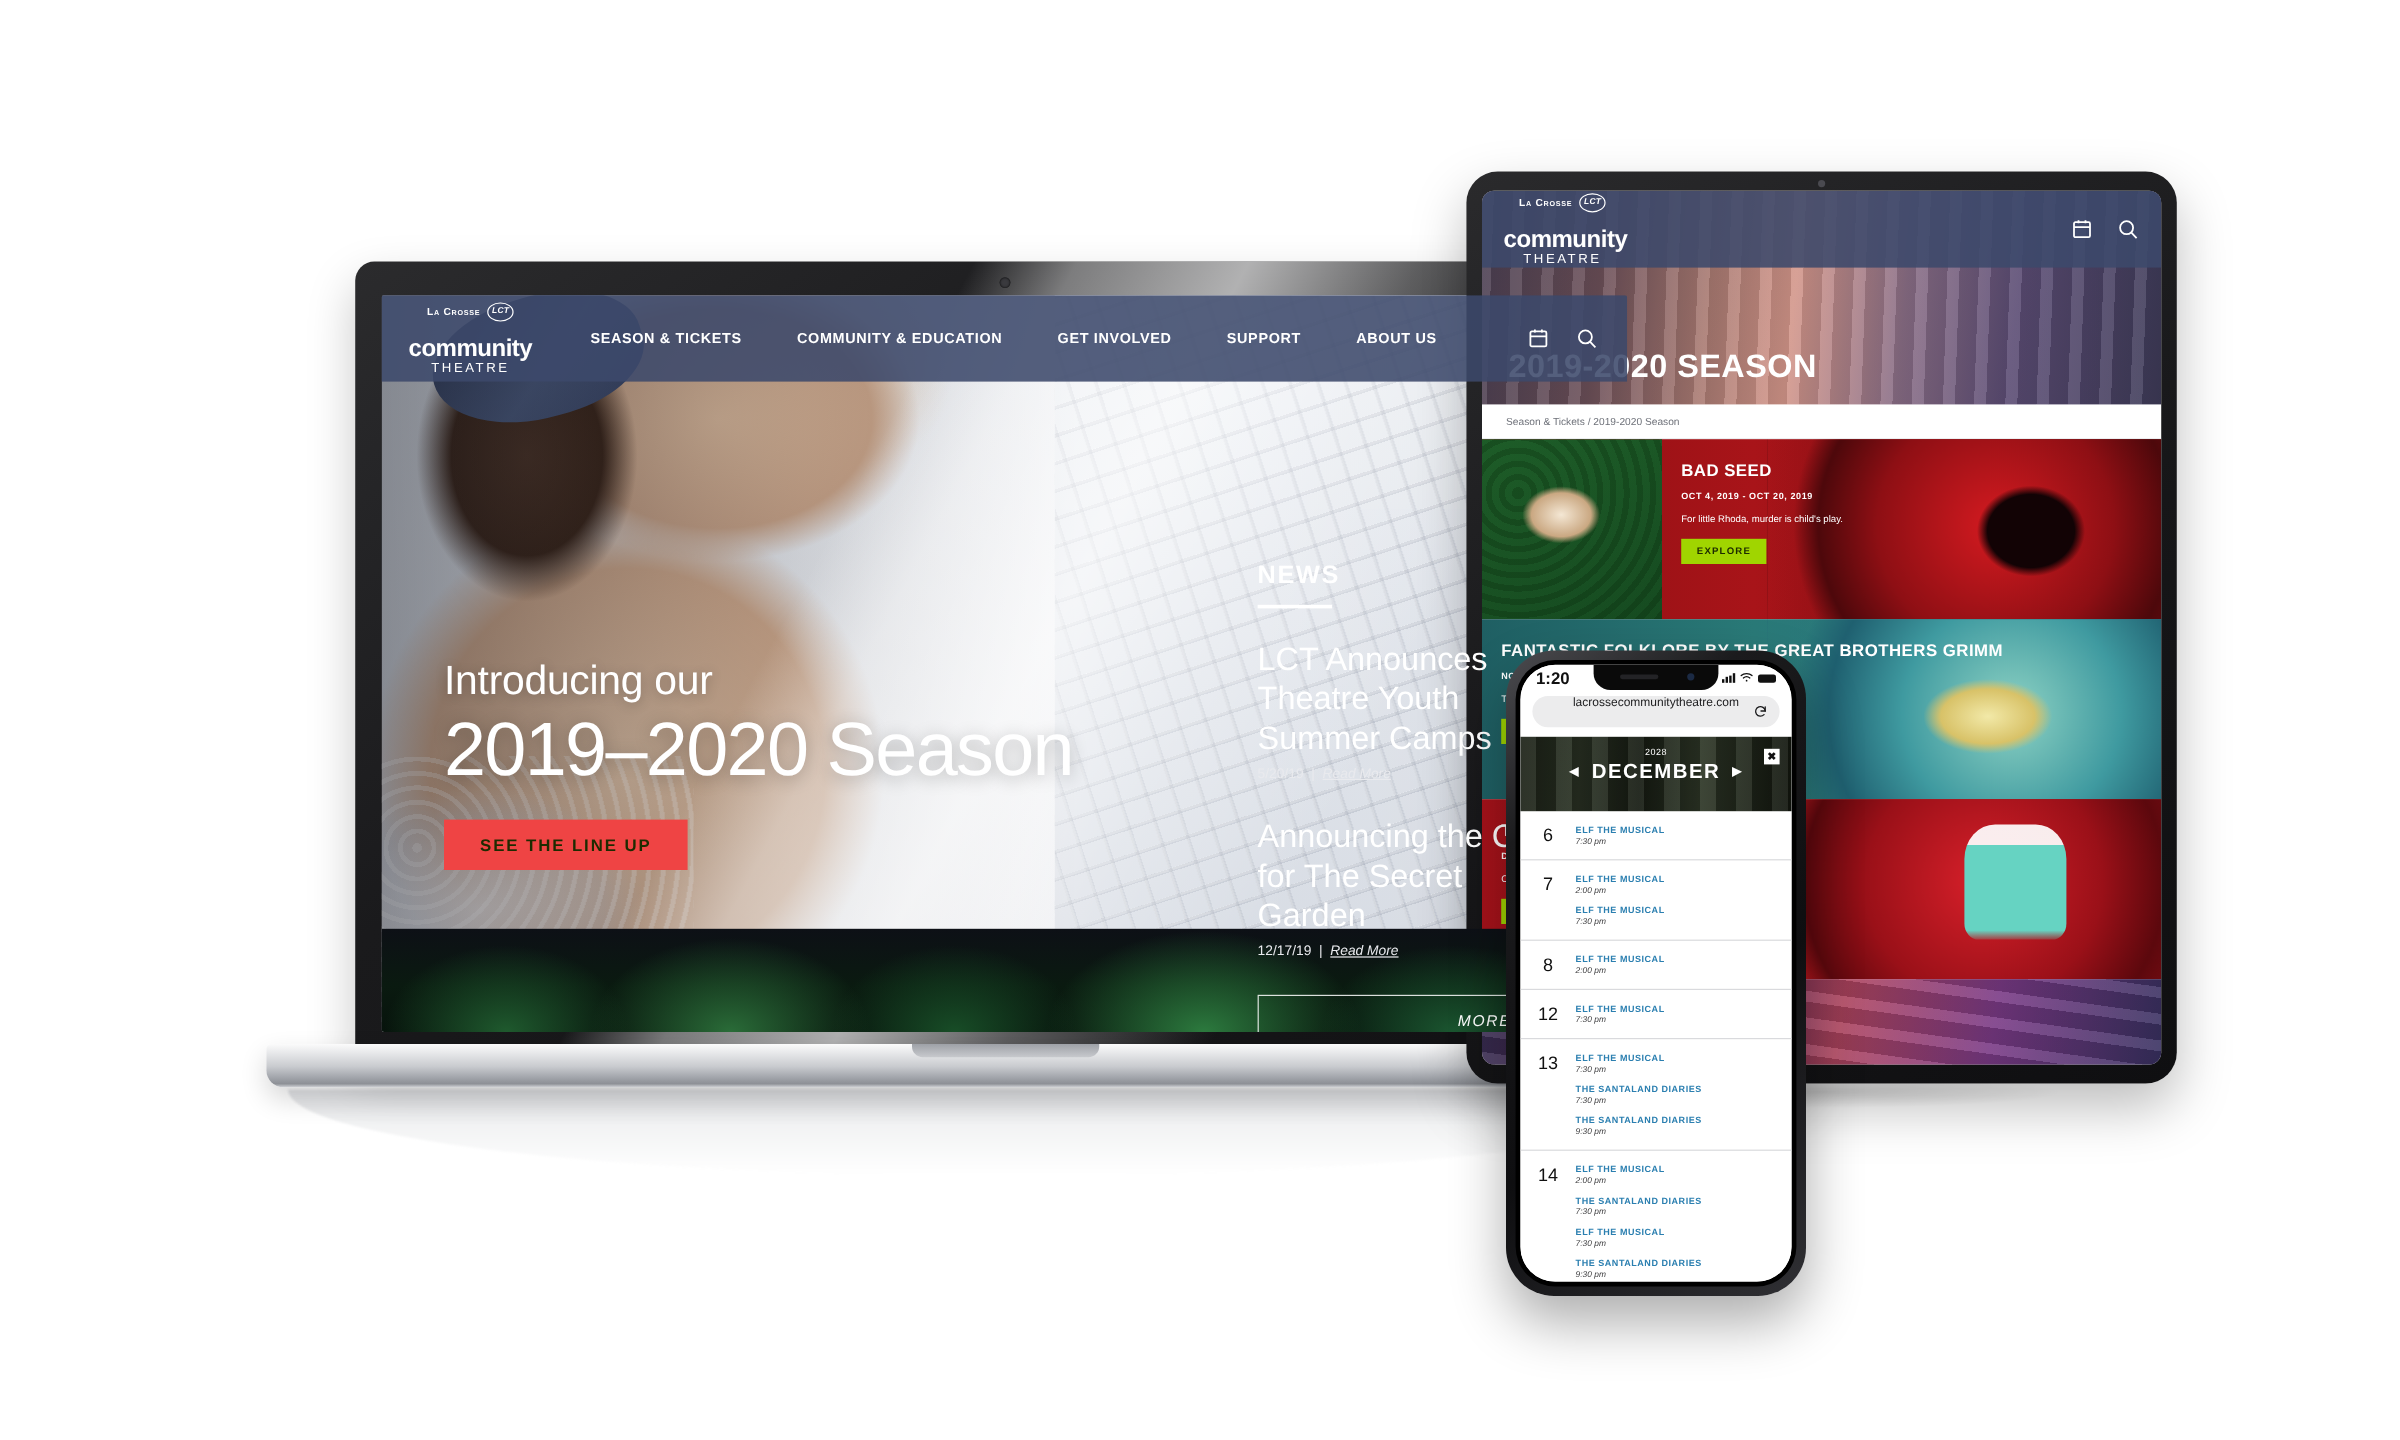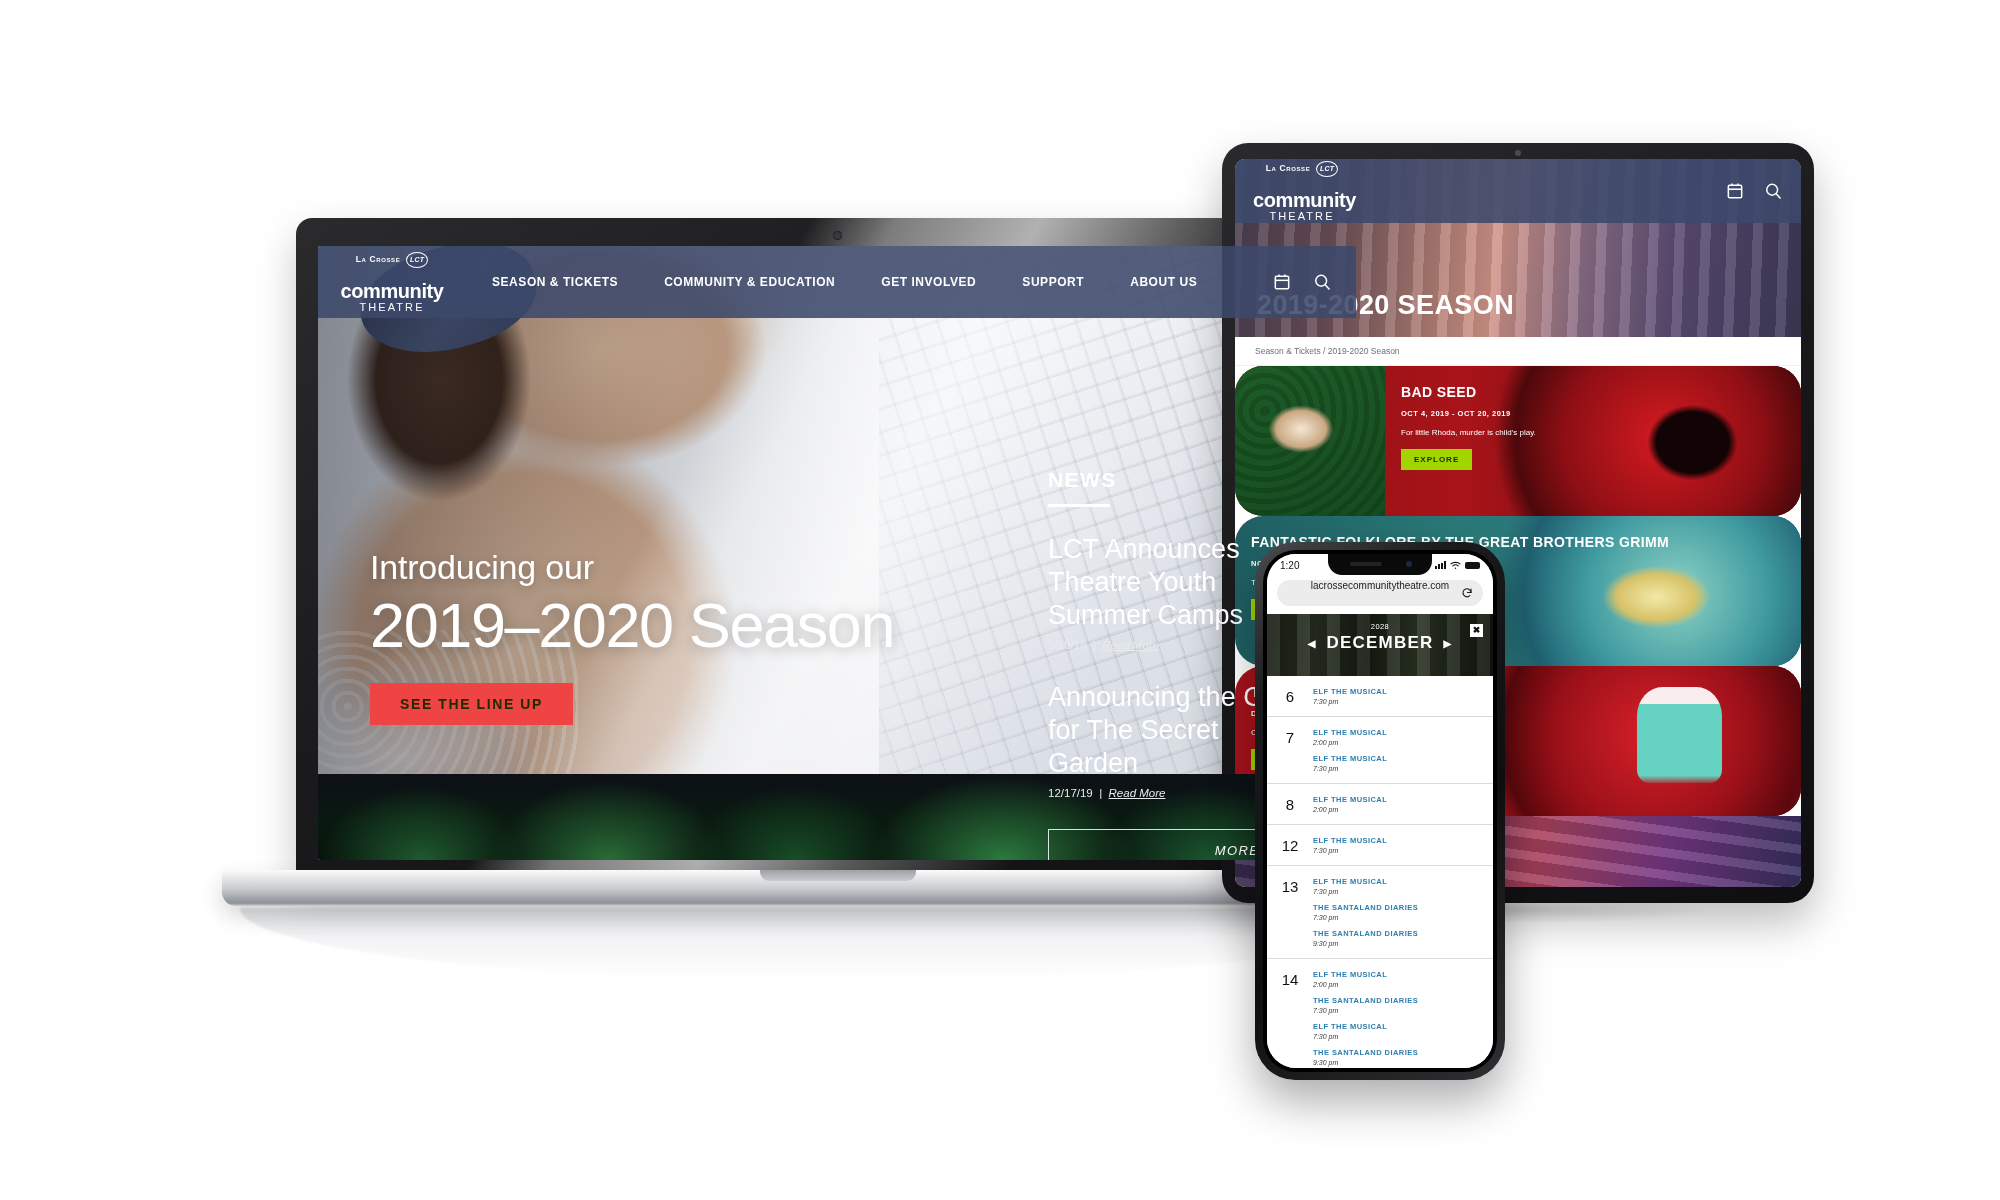--- a/index.html
+++ b/index.html
@@ -162,21 +162,21 @@
   .tb-hero { position:relative; height: 178px; overflow:hidden;
     background: linear-gradient(96deg,#4a3f52 0%, #6b4f58 18%, #a97a72 34%, #d3968a 46%, #8a6e86 62%, #5b4c74 78%, #3d3a57 100%); }
   .tb-hero:after{content:"";position:absolute;inset:0;
     background: repeating-linear-gradient(92deg, rgba(255,255,255,.10) 0 10px, rgba(0,0,0,.10) 10px 26px);}
   .tb-nav { position:absolute; left:0; top:0; width:100%; height:64px; background: rgba(60,73,107,.88); display:flex; align-items:center; padding: 0 18px; z-index:3;}
   .tb-nav .lct-logo { width: 98px; }
   .tb-nav-icons { margin-left:auto; display:flex; gap:18px; }
   .tb-hero-title { position:absolute; left: 22px; bottom: 16px; color:#fff; font-size: 27px; font-weight: 800; letter-spacing: .4px; z-index:3; }
   .tb-crumb { padding: 9px 20px; font-size: 8.5px; color:#6d7078; background:#fff; border-bottom: 1px solid #eceef1; }
 
-  .show { position:relative; height: 150px; display:flex; overflow:hidden;border-radius:28px; }
+  .show { position:relative; height: 150px; display:flex; overflow:hidden; }
   .show-img { width: 150px; flex: 0 0 150px; position:relative; }
   .show-body { flex:1; padding: 18px 16px; position:relative; z-index:2; }
   .show-name { color:#fff; font-size: 14px; font-weight: 800; letter-spacing:.4px; line-height:1.18; }
   .show-dates { color:#fff; font-size: 7.5px; font-weight: 700; letter-spacing:.5px; margin-top: 8px; }
   .show-desc { color:#fff; font-size: 8px; margin-top: 9px; line-height:1.45; max-width: 190px; }
   .btn-explore { display:inline-block; margin-top: 11px; background:#a0d500; color:#1d2b00; font-size: 8px; font-weight:700; letter-spacing:1px; padding: 6px 13px; text-decoration:none; }
   .show-art { position:absolute; right:0; top:0; width: 58%; height:100%; }
 
   .show-1 { background: linear-gradient(90deg,#8d0f12 0%, #a81419 40%, #6e0b0f 100%); }
   .show-1 .show-img { background:
@@ -212,21 +212,21 @@
   .phone { position:absolute; left: 1255px; top: 542px; width: 250px; height: 538px; z-index: 20; }
   .phone-body { position:absolute; inset:0; background: linear-gradient(140deg,#4c4c50 0%, #1b1b1d 22%, #0e0e10 60%, #303034 100%);
     border-radius: 40px; padding: 8px; box-shadow: 0 22px 46px rgba(0,0,0,.32); }
   .phone-inner { position:relative; width:100%; height:100%; background:#000; border-radius: 33px; padding: 4px; }
   .phone-screen { position:relative; width:100%; height:100%; overflow:hidden; border-radius: 29px; background:#fff; }
   .phone-notch { position:absolute; left:50%; top:0; margin-left:-52px; width:104px; height: 21px; background:#0a0a0a; border-radius: 0 0 14px 14px; z-index: 9; }
   .phone-notch:before { content:""; position:absolute; left: 22px; top: 8px; width: 32px; height: 4px; background:#232326; border-radius: 3px; }
   .phone-notch:after { content:""; position:absolute; right: 20px; top: 7px; width: 6px; height: 6px; background:#1b2a44; border-radius:50%; }
 
   .ph-status { position:relative; height: 22px; display:flex; align-items:center; justify-content:space-between; padding: 0 13px; background:#fff; z-index: 8;}
-  .ph-time { font-size: 10px; font-weight: 400; color:#111; }
+  .ph-time { font-size: 14px; font-weight: 700; color:#111; }
   .ph-stat-right { display:flex; align-items:center; gap: 4px; }
   .bars { display:flex; align-items:flex-end; gap:1px; height:8px; }
   .bars i { width: 2px; background:#111; display:block; }
   .bars i:nth-child(1){height:3px}.bars i:nth-child(2){height:5px}.bars i:nth-child(3){height:6.5px}.bars i:nth-child(4){height:8px}
   .batt { width: 15px; height: 7px; background:#111; border-radius: 2px; }
 
   .ph-urlbar { background:#fff; padding: 4px 10px 8px; }
   .ph-url { background:#ececed; border-radius: 13px; height: 26px; display:flex; justify-content:center; position:relative; }
   .ph-url span { font-size: 10px; color:#1c1c1e; }
   .ph-reload { position:absolute; right: 10px; top: 50%; margin-top:-6px; width:12px; height:12px; color:#6a6a6e; }

